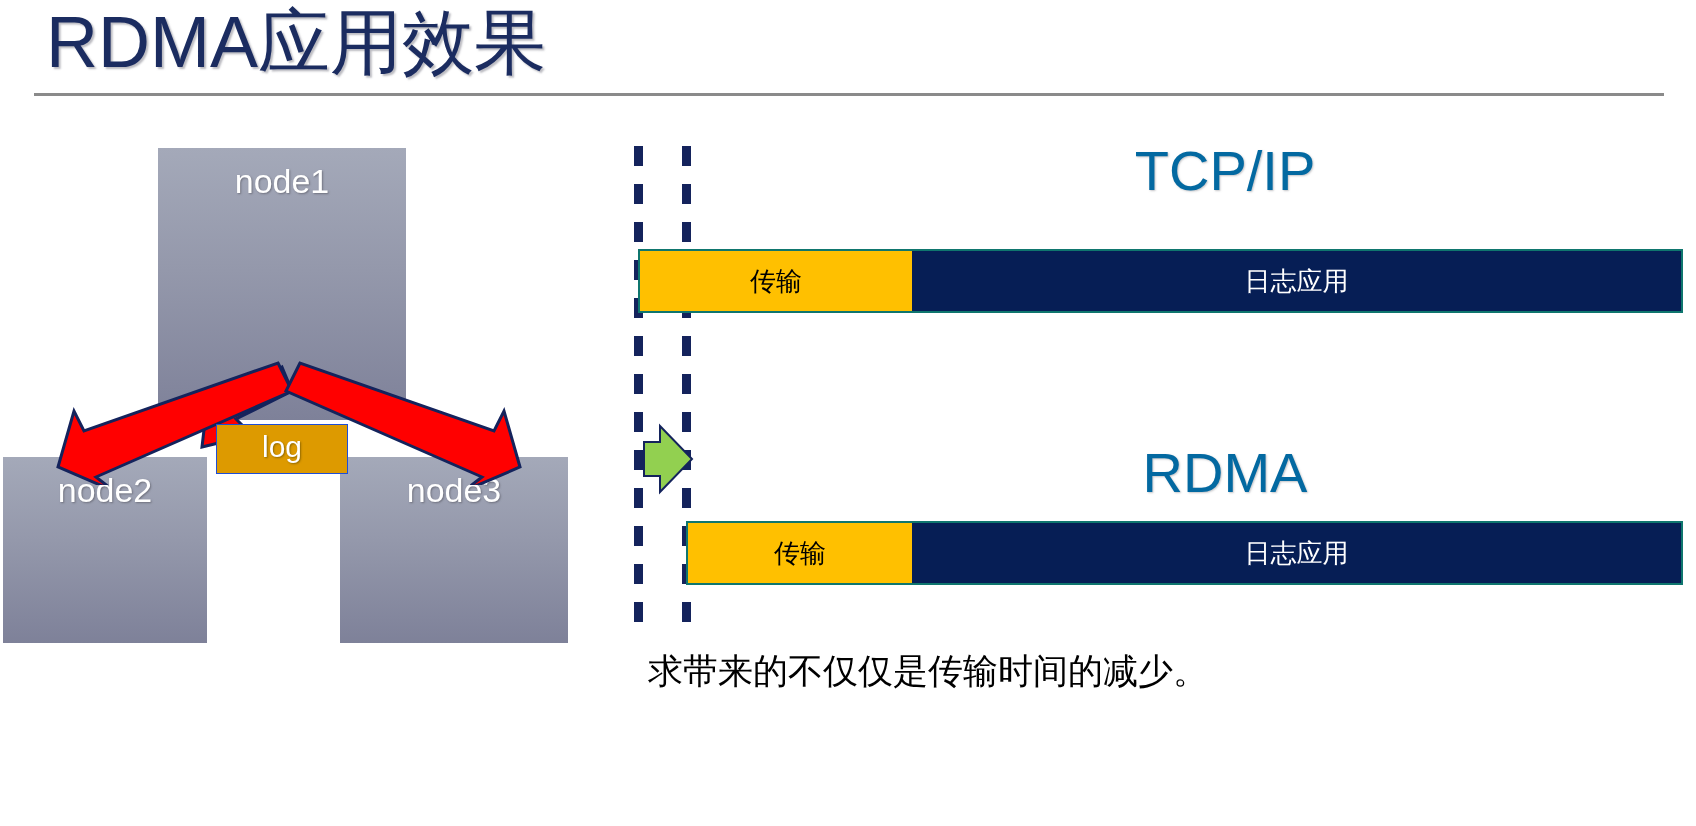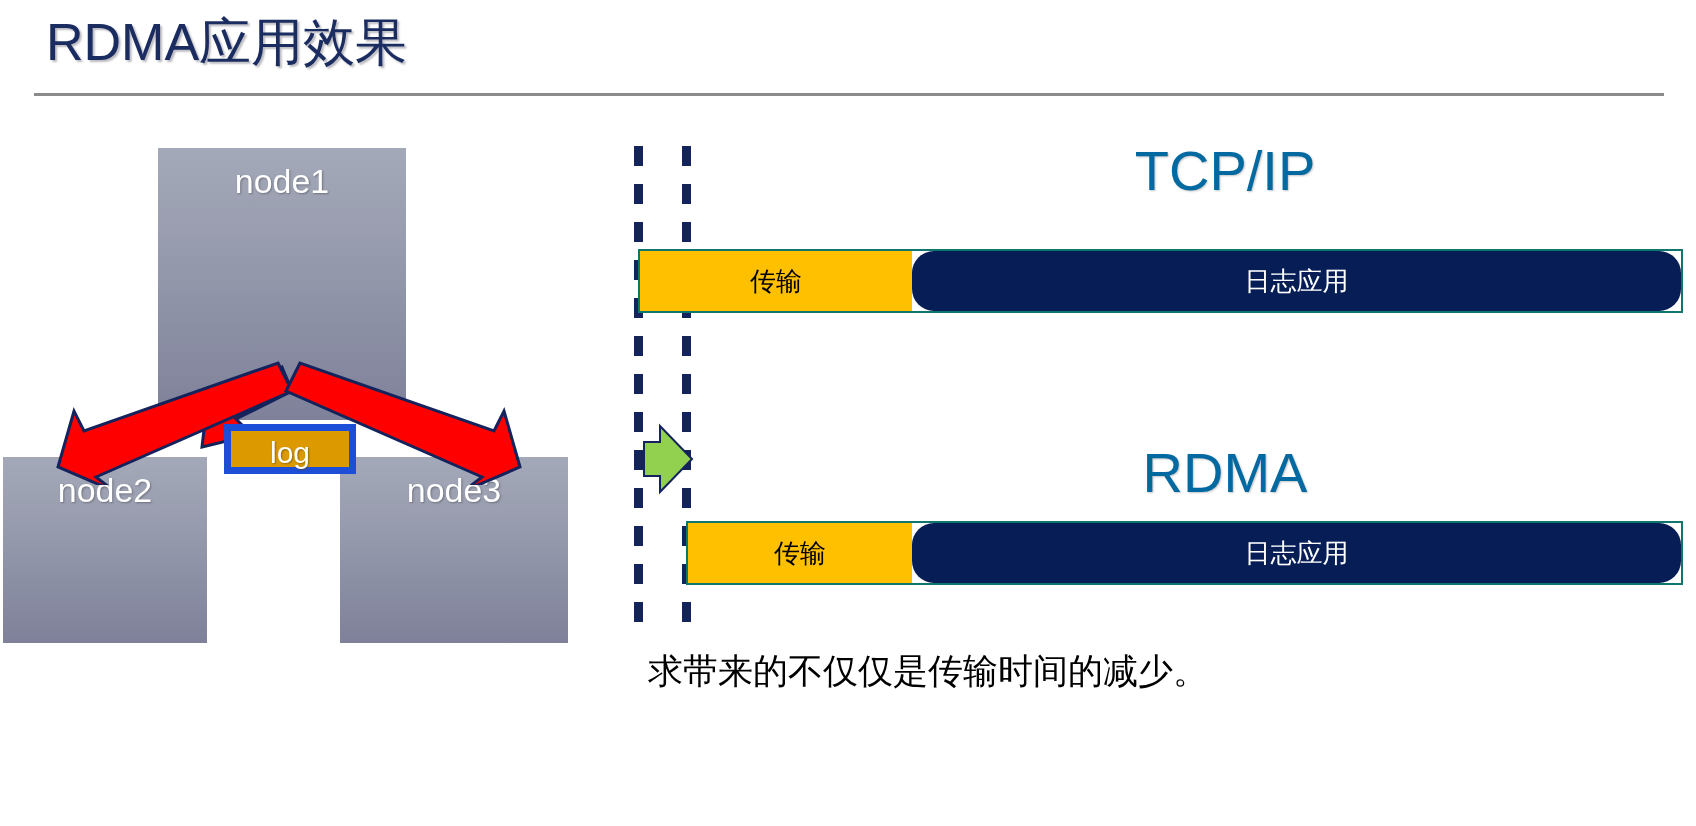--- a/index.html
+++ b/index.html
@@ -17,21 +17,21 @@
     height: 826px;
     background: #ffffff;
     overflow: hidden;
   }
 
   
   #slide-title {
     position: absolute;
     left: 46px;
     top: 2px;
-    font-size: 52px;
+    font-size: 72px;
     line-height: 80px;
     color: #1b2c60;
     font-weight: normal;
     letter-spacing: 0px;
     white-space: nowrap;
     text-shadow: 2px 2px 2px rgba(150,150,160,0.65);
   }
   #title-rule {
     position: absolute;
     left: 34px;
@@ -69,26 +69,26 @@
   #node3 {
     left: 340px;
     top: 457px;
     width: 228px;
     height: 186px;
   }
   #node3 .node-label { margin-top: 14px; }
 
   #log-box {
     position: absolute;
-    left: 224px;
+    left: 216px;
     top: 424px;
     width: 132px;
     height: 50px;
     background: #dd9a00;
-    border: 7px solid #1d4ed8;
+    border: 1px solid #1d4ed8;
     box-sizing: border-box;
     color: #ffffff;
     font-size: 30px;
     text-align: center;
     line-height: 44px;
     text-shadow: 1px 1px 2px rgba(90,70,0,0.6);
   }
 
   #arrows-svg {
     position: absolute;
@@ -128,21 +128,20 @@
     justify-content: center;
   }
   .tl-navy {
     background: #061e55;
     color: #ffffff;
     font-size: 26px;
     flex: 1;
     display: flex;
     align-items: center;
     justify-content: center;
-    border-radius: 22px;
   }
   #bar-tcp {
     left: 638px;
     top: 249px;
     width: 1045px;
   }
   #bar-tcp .tl-yellow { width: 272px; }
 
   #bar-rdma {
     left: 686px;

